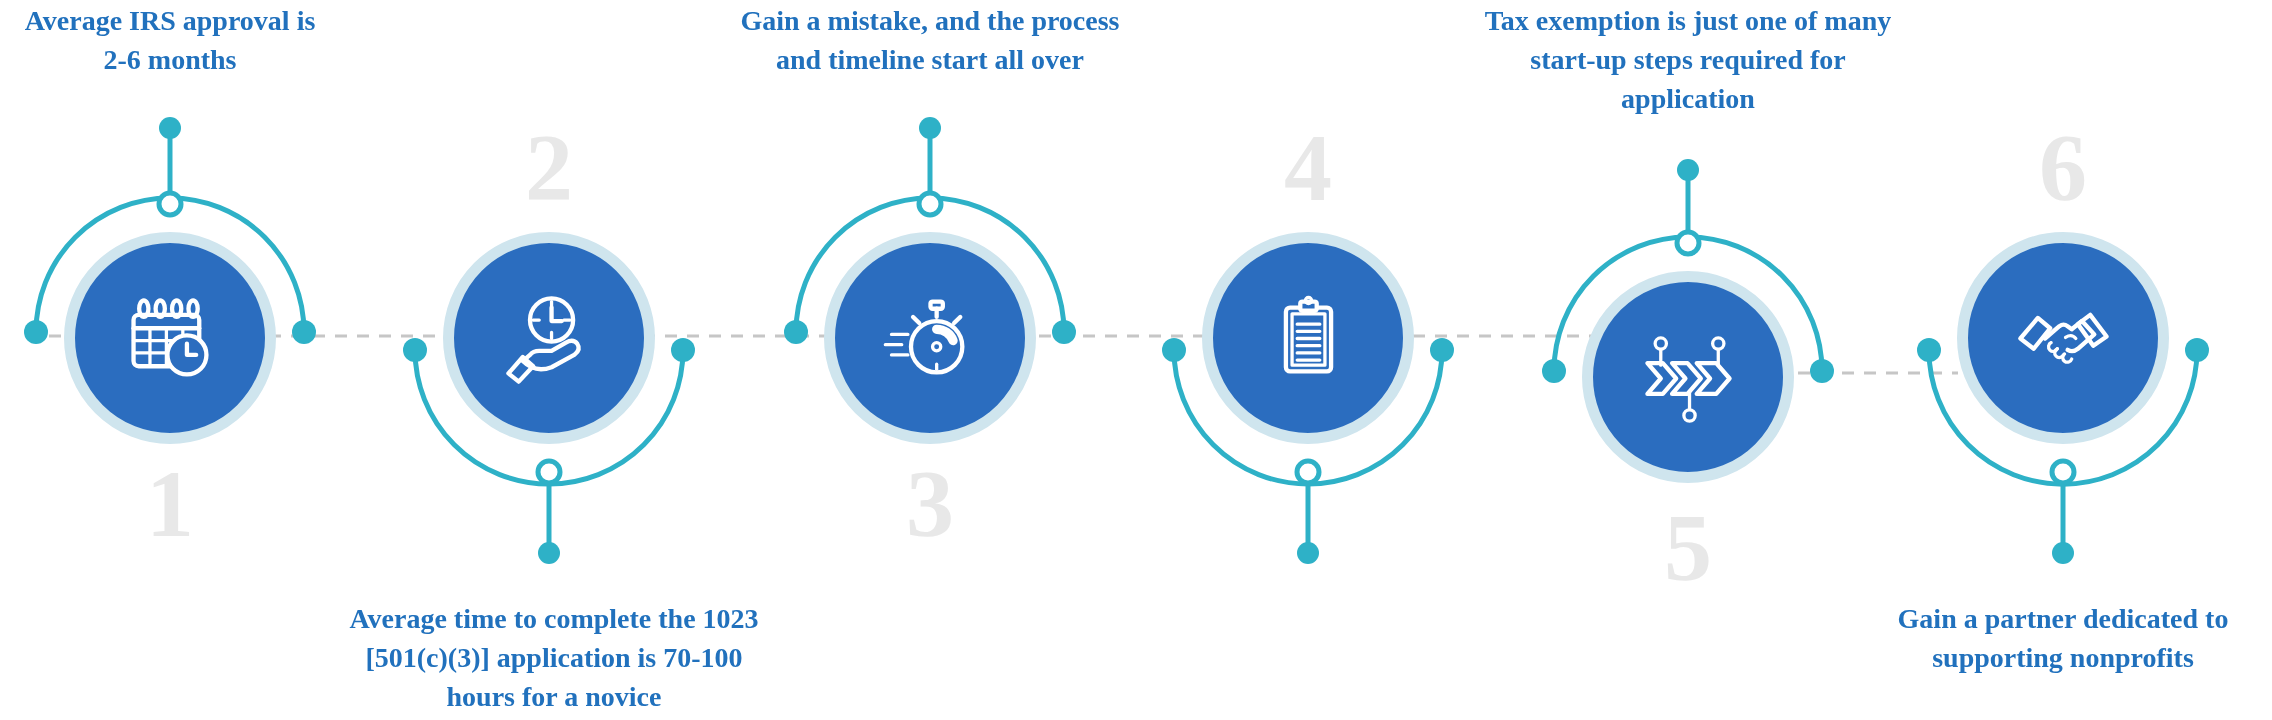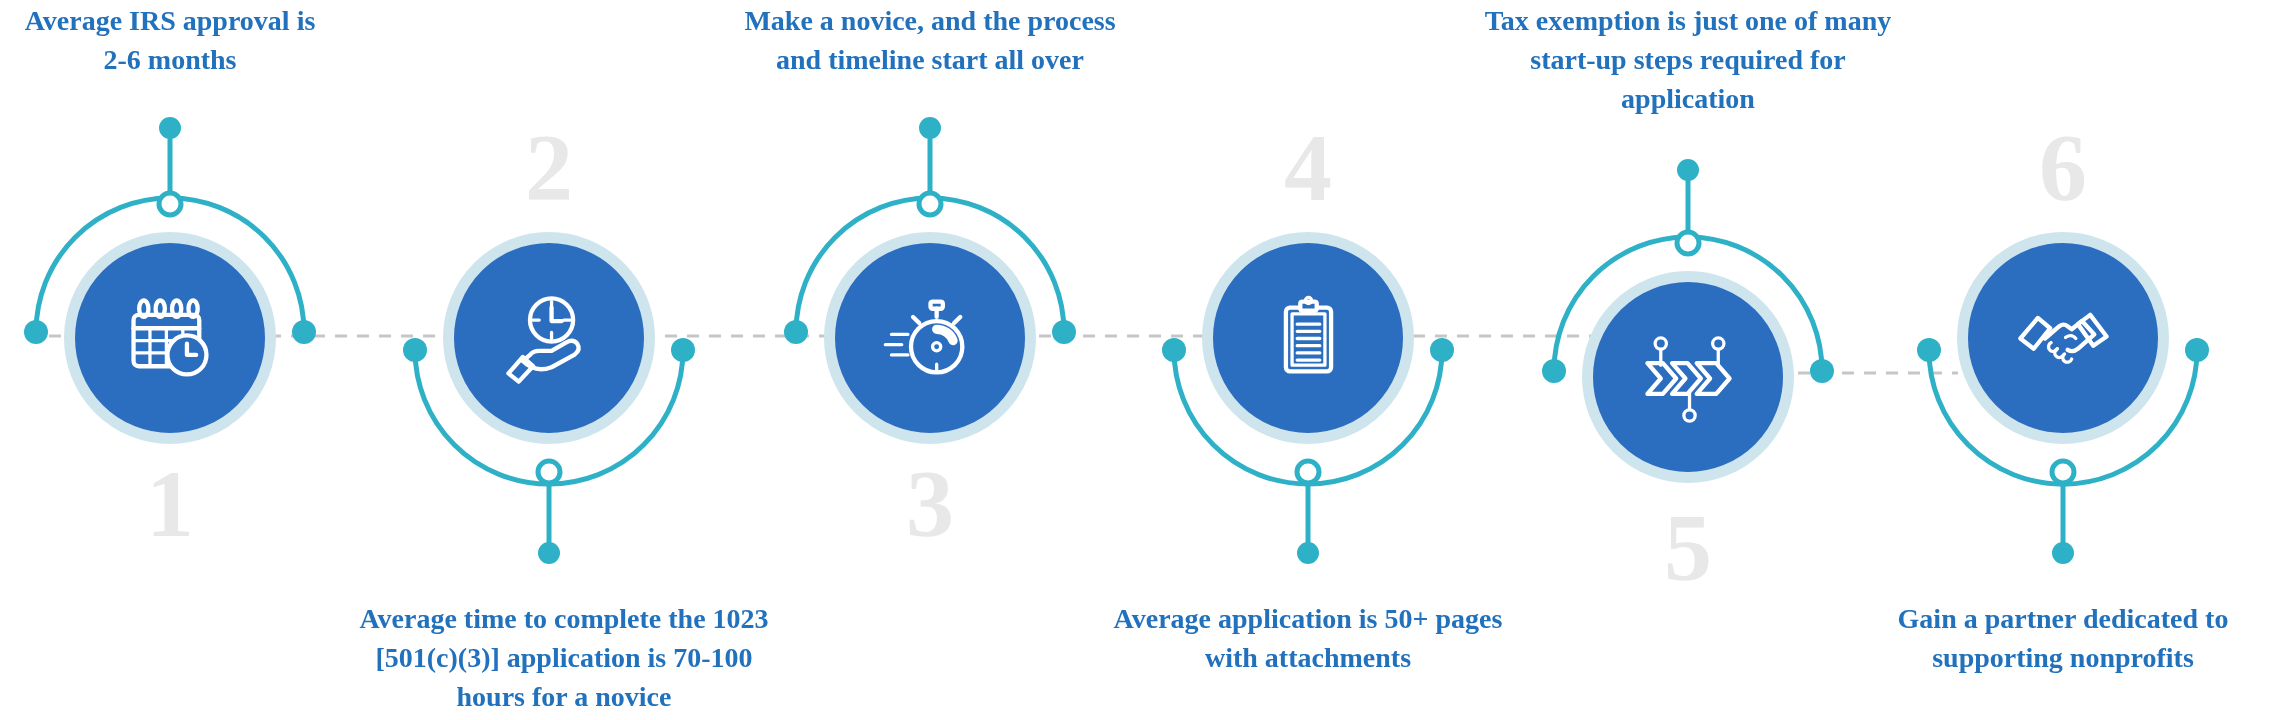--- a/index.html
+++ b/index.html
@@ -96,27 +96,25 @@
 
   <div class="bignum" style="left:50px;top:456px">1</div>
   <div class="bignum" style="left:429px;top:120px">2</div>
   <div class="bignum" style="left:810px;top:456px">3</div>
   <div class="bignum" style="left:1188px;top:120px">4</div>
   <div class="bignum" style="left:1568px;top:500px">5</div>
   <div class="bignum" style="left:1943px;top:120px">6</div>
 
   <div class="caption" style="left:-40px;width:420px;top:1px">Average IRS approval is
 2-6 months</div>
-  <div class="caption" style="left:304px;width:520px;top:599px">Average time to complete the 1023
+  <div class="caption" style="left:294px;width:520px;top:599px">Average time to complete the 1023
 [501(c)(3)] application is 70-100
 hours for a novice</div>
-  <div class="caption" style="left:670px;width:520px;top:1px">Make a novice, and the process
+  <div class="caption" style="left:670px;width:520px;top:1px">Gain a mistake, and the process
 and timeline start all over</div>
-  <div class="caption" style="left:1048px;width:520px;top:599px">Average application is 50+ pages
-with attachments</div>
   <div class="caption" style="left:1428px;width:520px;top:1px">Tax exemption is just one of many
 start-up steps required for
 application</div>
   <div class="caption" style="left:1828px;width:470px;top:599px">Gain a partner dedicated to
 supporting nonprofits</div>
 
   <div class="circle" style="left:64px;top:232px">
     <span class="icon">
       <svg width="115" height="115" viewBox="0 0 112 112">
         <rect class="ic" x="20" y="33" width="64" height="50" rx="5"></rect>

